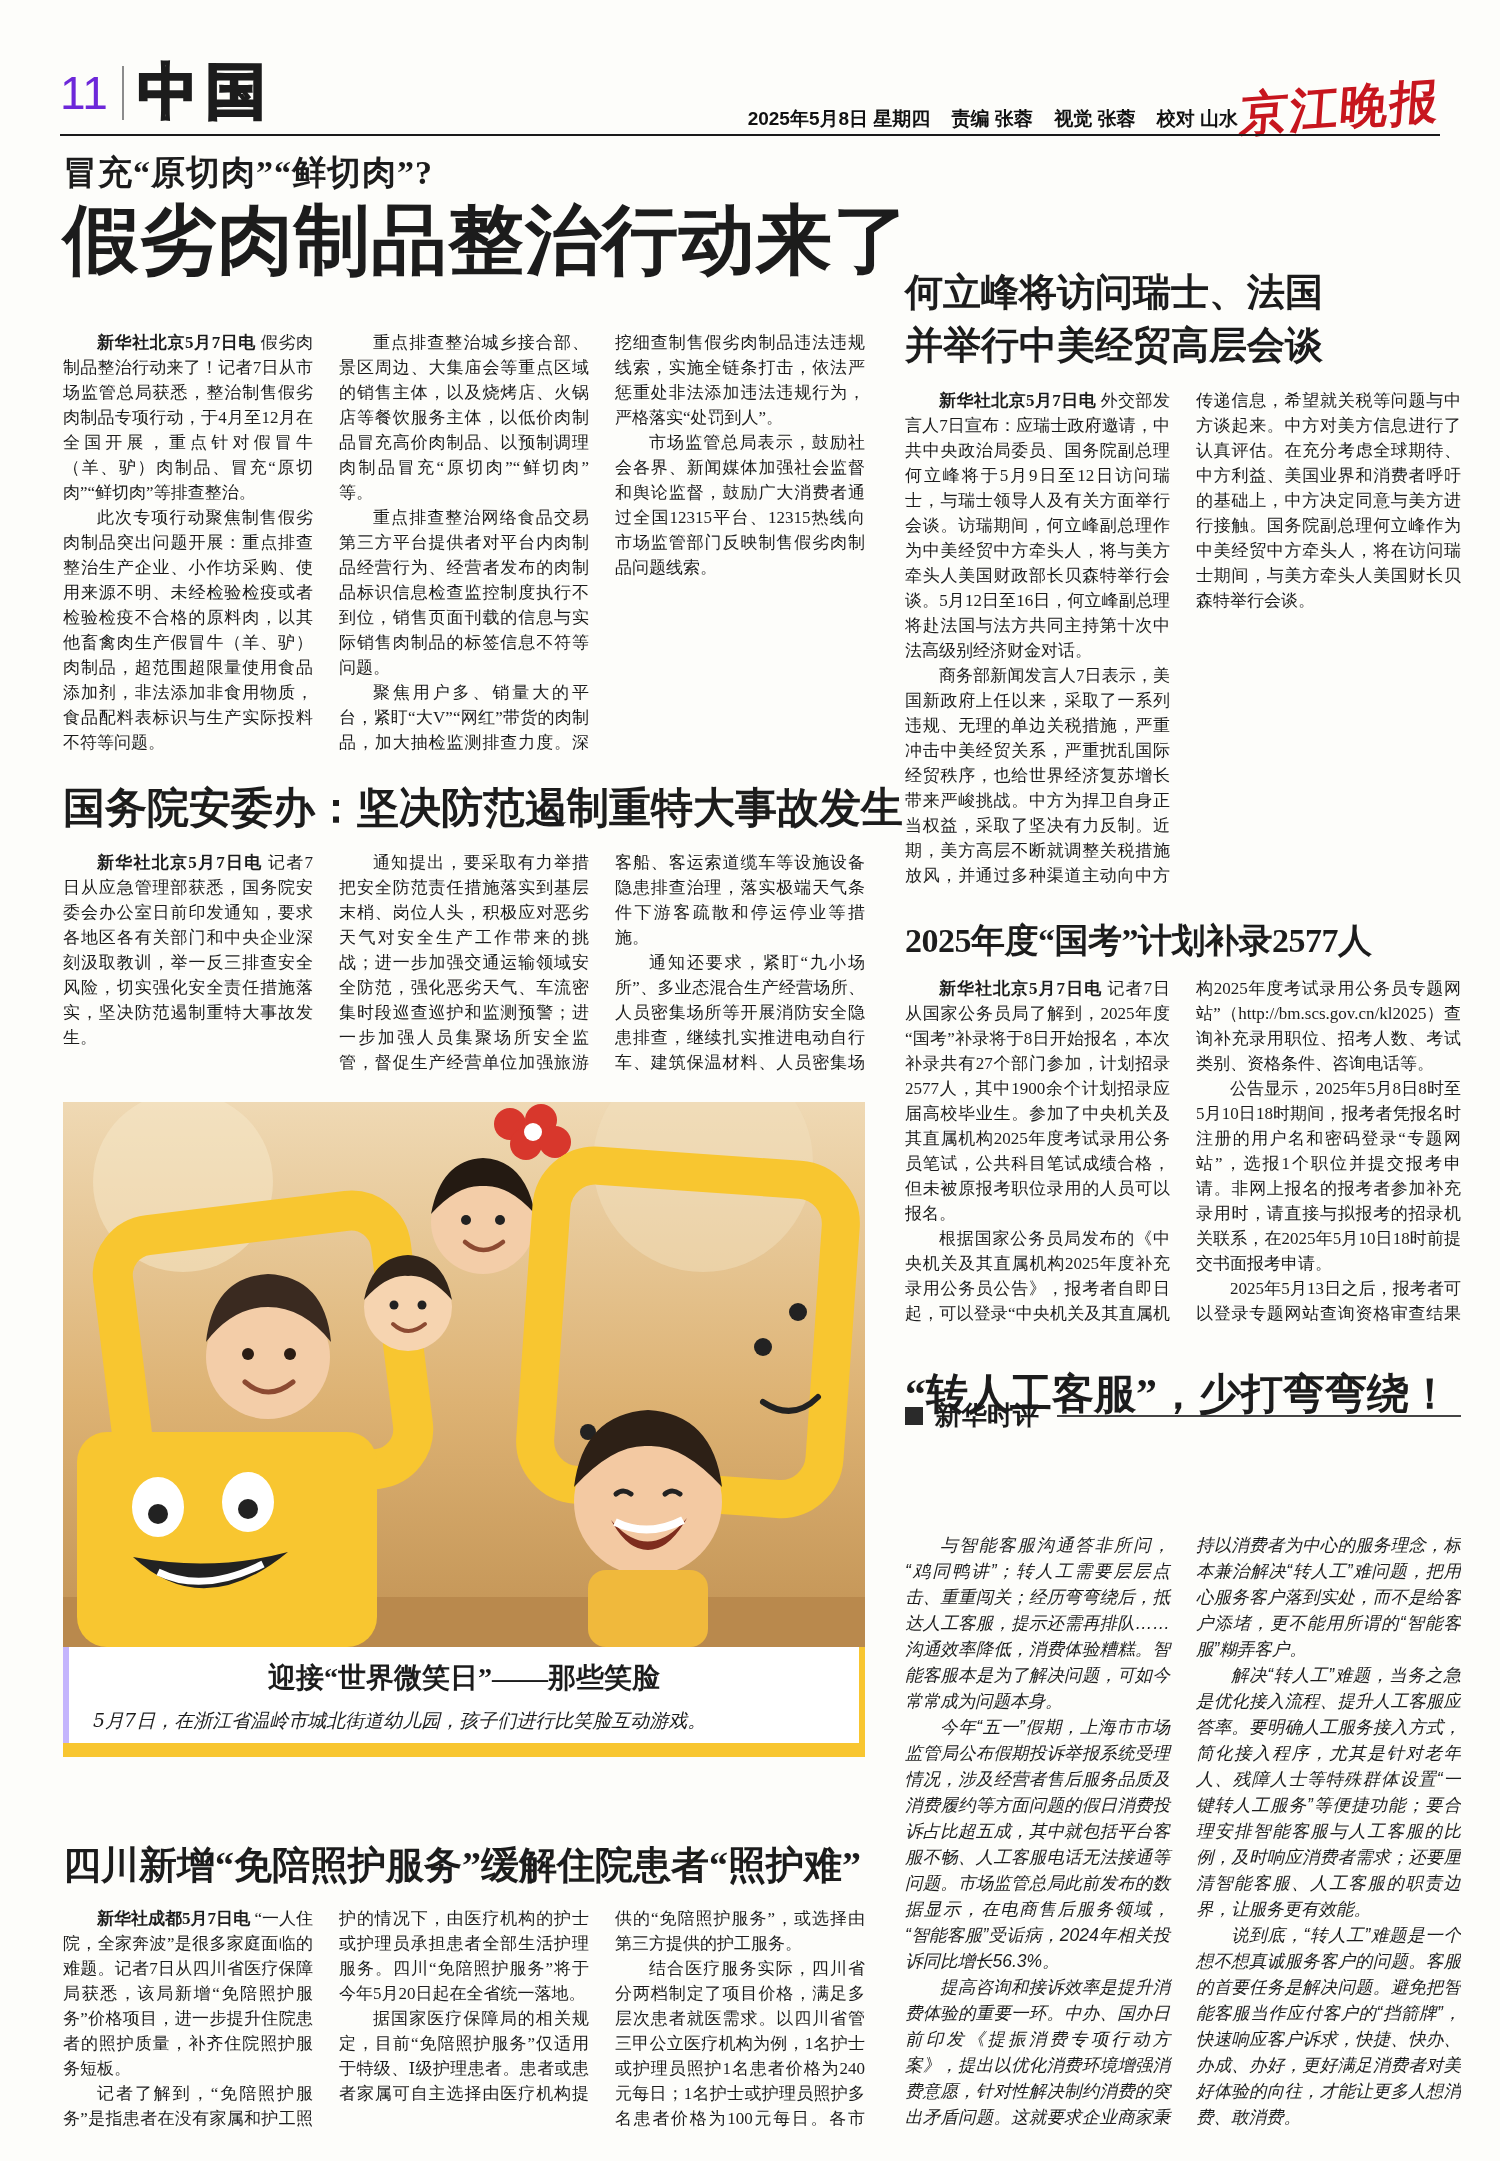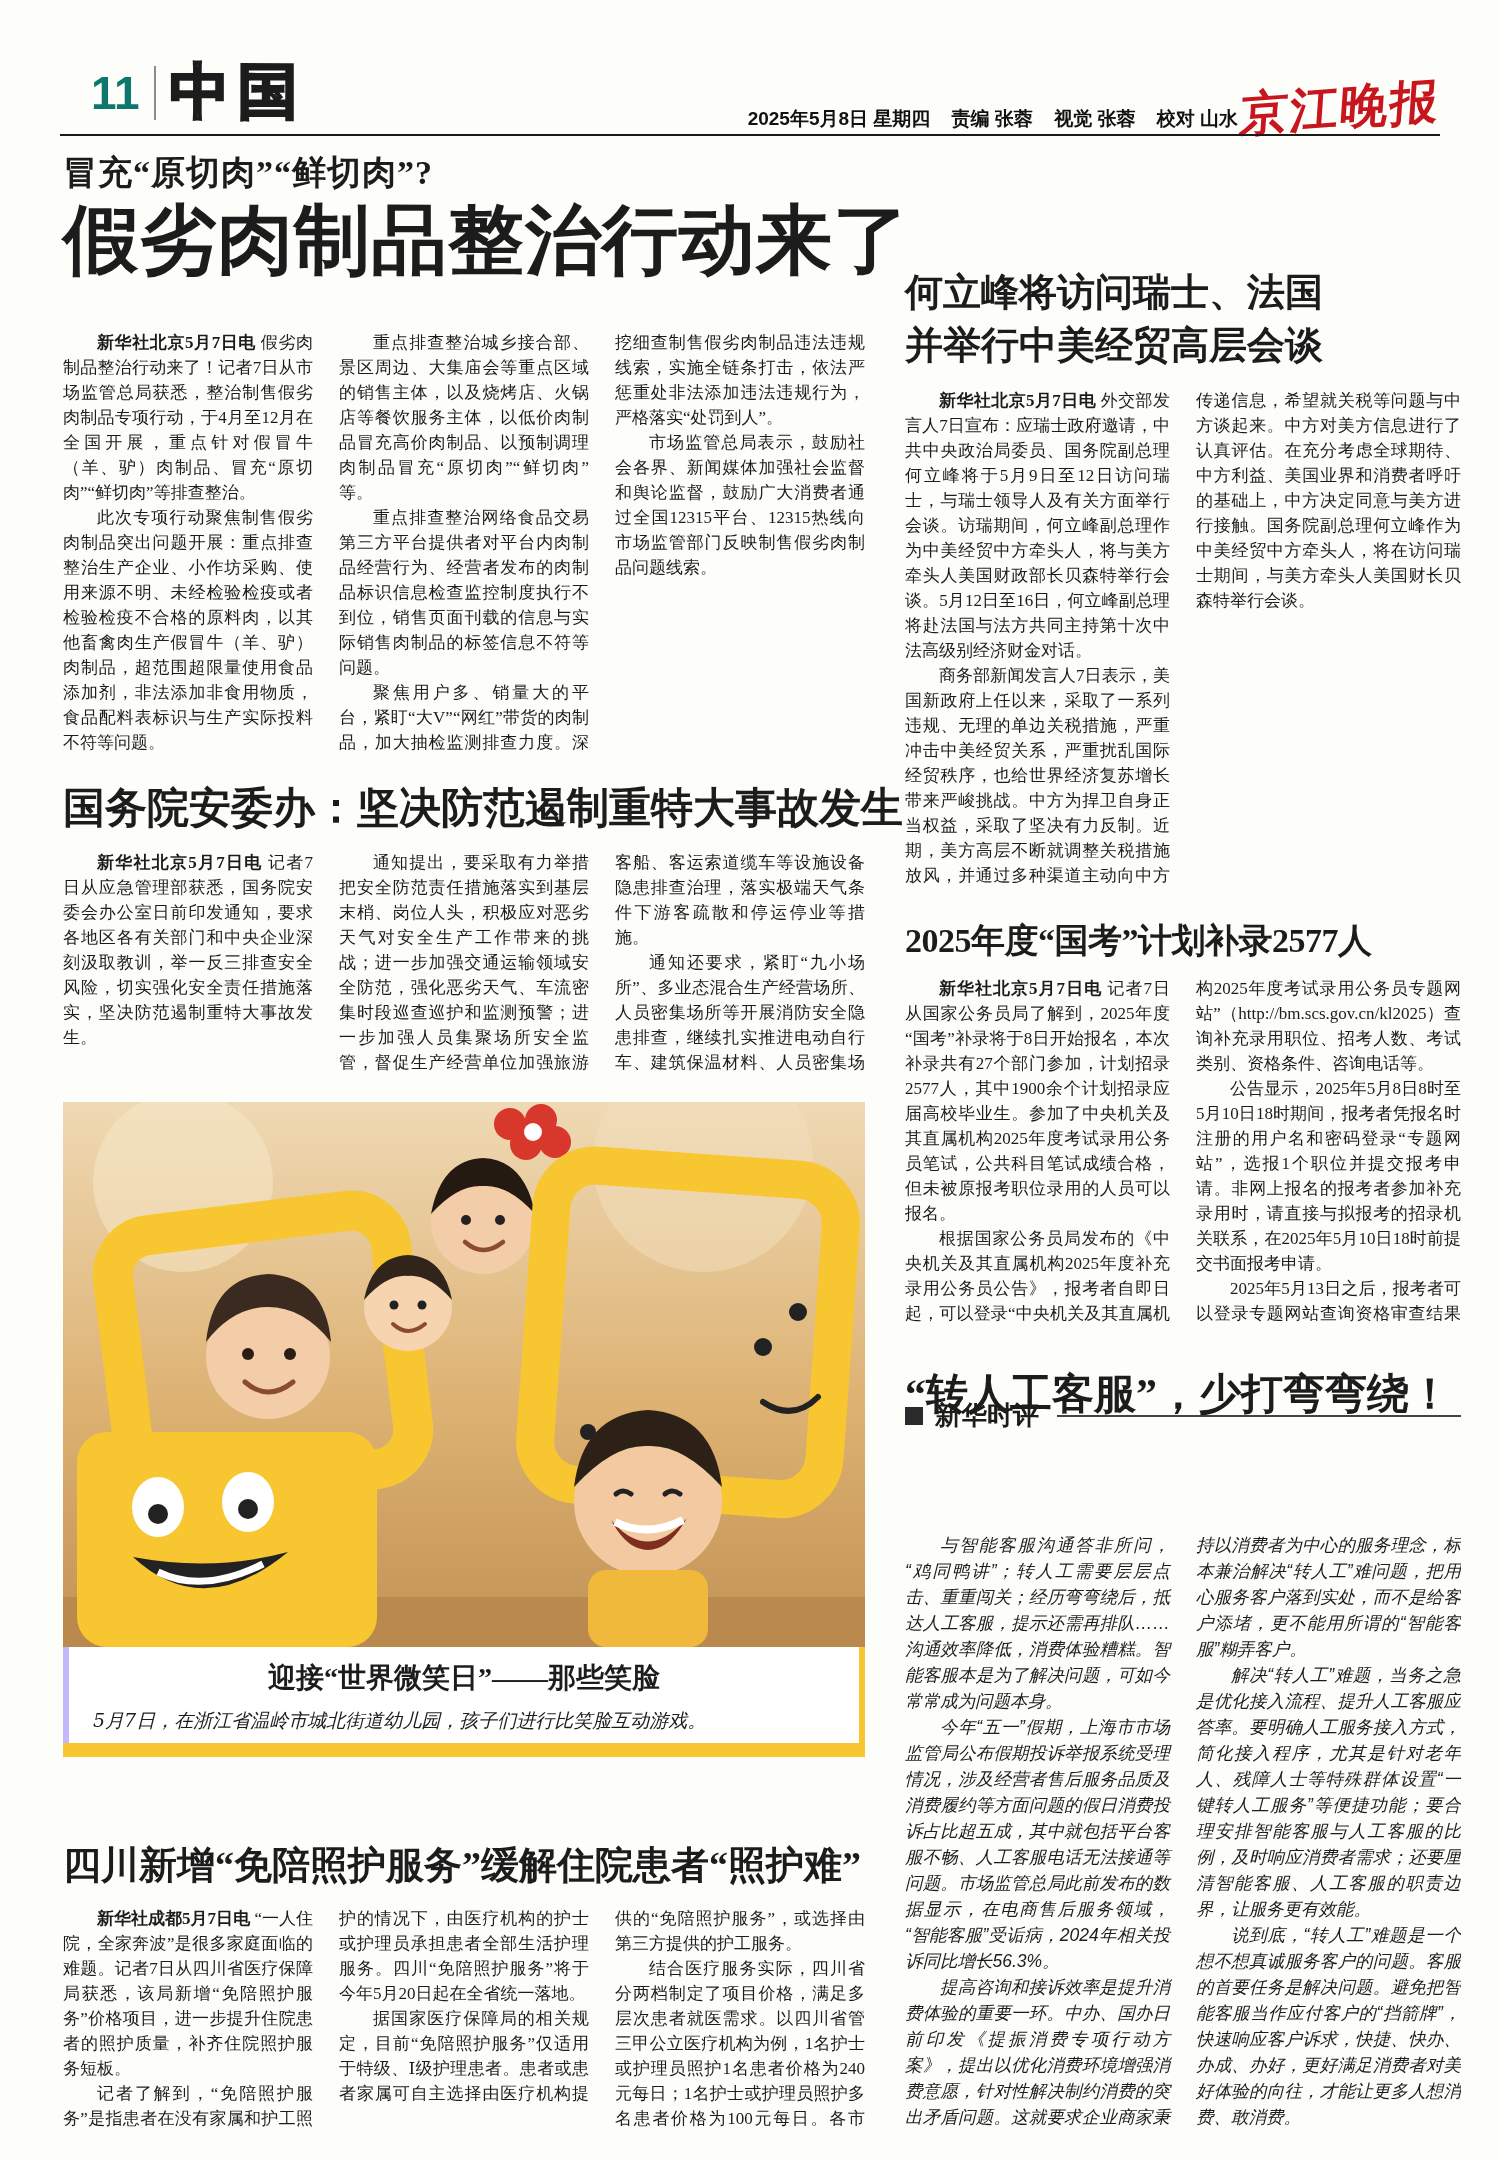--- a/index.html
+++ b/index.html
@@ -5,21 +5,21 @@
   html,body{margin:0;padding:0;}
   body{
     width:1500px;height:2161px;position:relative;
     background:#fdfdfa;color:#1c1c1c;
     font-family:"Liberation Serif","DejaVu Serif",serif;
     overflow:hidden;
   }
   .abs{position:absolute;}
   
   .hdr-left{left:60px;top:52px;display:flex;align-items:center;gap:14px;}
-  .pagenum{font-size:46px;font-weight:700;color:#0f766e;font-family:"Liberation Sans","DejaVu Sans",sans-serif;margin-left:31px;}
+  .pagenum{font-size:46px;font-weight:400;color:#6d28d9;font-family:"Liberation Sans","DejaVu Sans",sans-serif;}
   .hdr-divider{width:2px;height:54px;background:#8c8c8c;}
   .section-cn{font-size:60px;font-weight:900;letter-spacing:8px;color:#1c1c1c;}
   @supports (-webkit-text-stroke: 2px black){
     .section-cn{color:#ffffff;-webkit-text-stroke:2.5px #1c1c1c;}
   }
   .hdr-right{right:60px;top:84px;display:flex;align-items:flex-end;gap:2px;}
   .dateline{font-size:19px;font-weight:700;color:#111;font-family:"Liberation Sans","DejaVu Sans",sans-serif;white-space:nowrap;}
   .dateline span{margin-left:16px;}
   .masthead{font-size:48px;font-weight:900;color:#c7161e;transform:rotate(-4deg) skewX(-8deg);line-height:1;letter-spacing:2px;}
   .hdr-rule{left:60px;right:60px;top:134px;border-top:2px solid #1a1a1a;height:0;}

